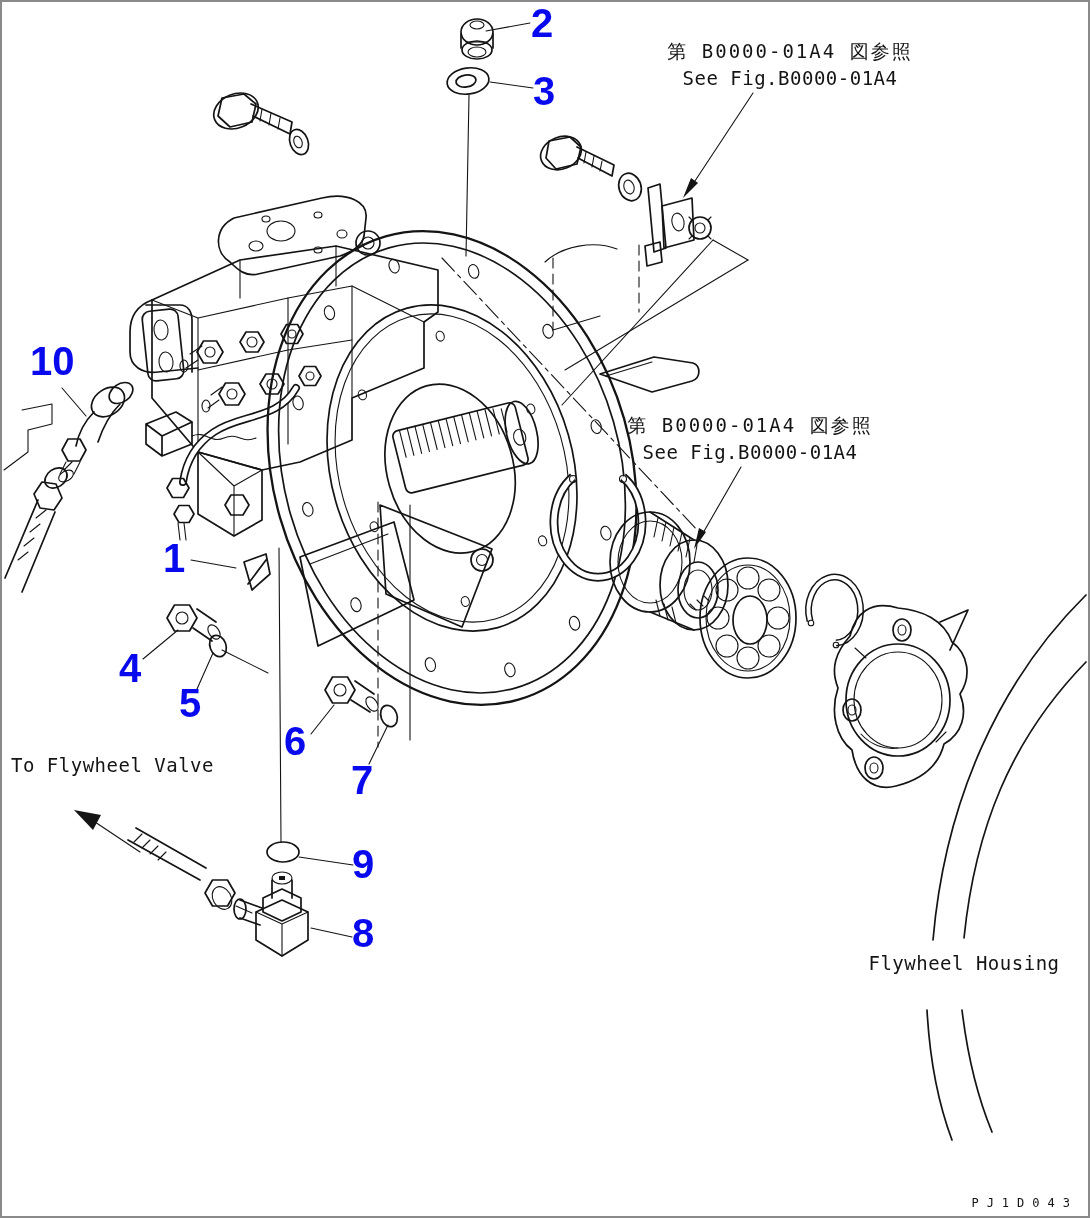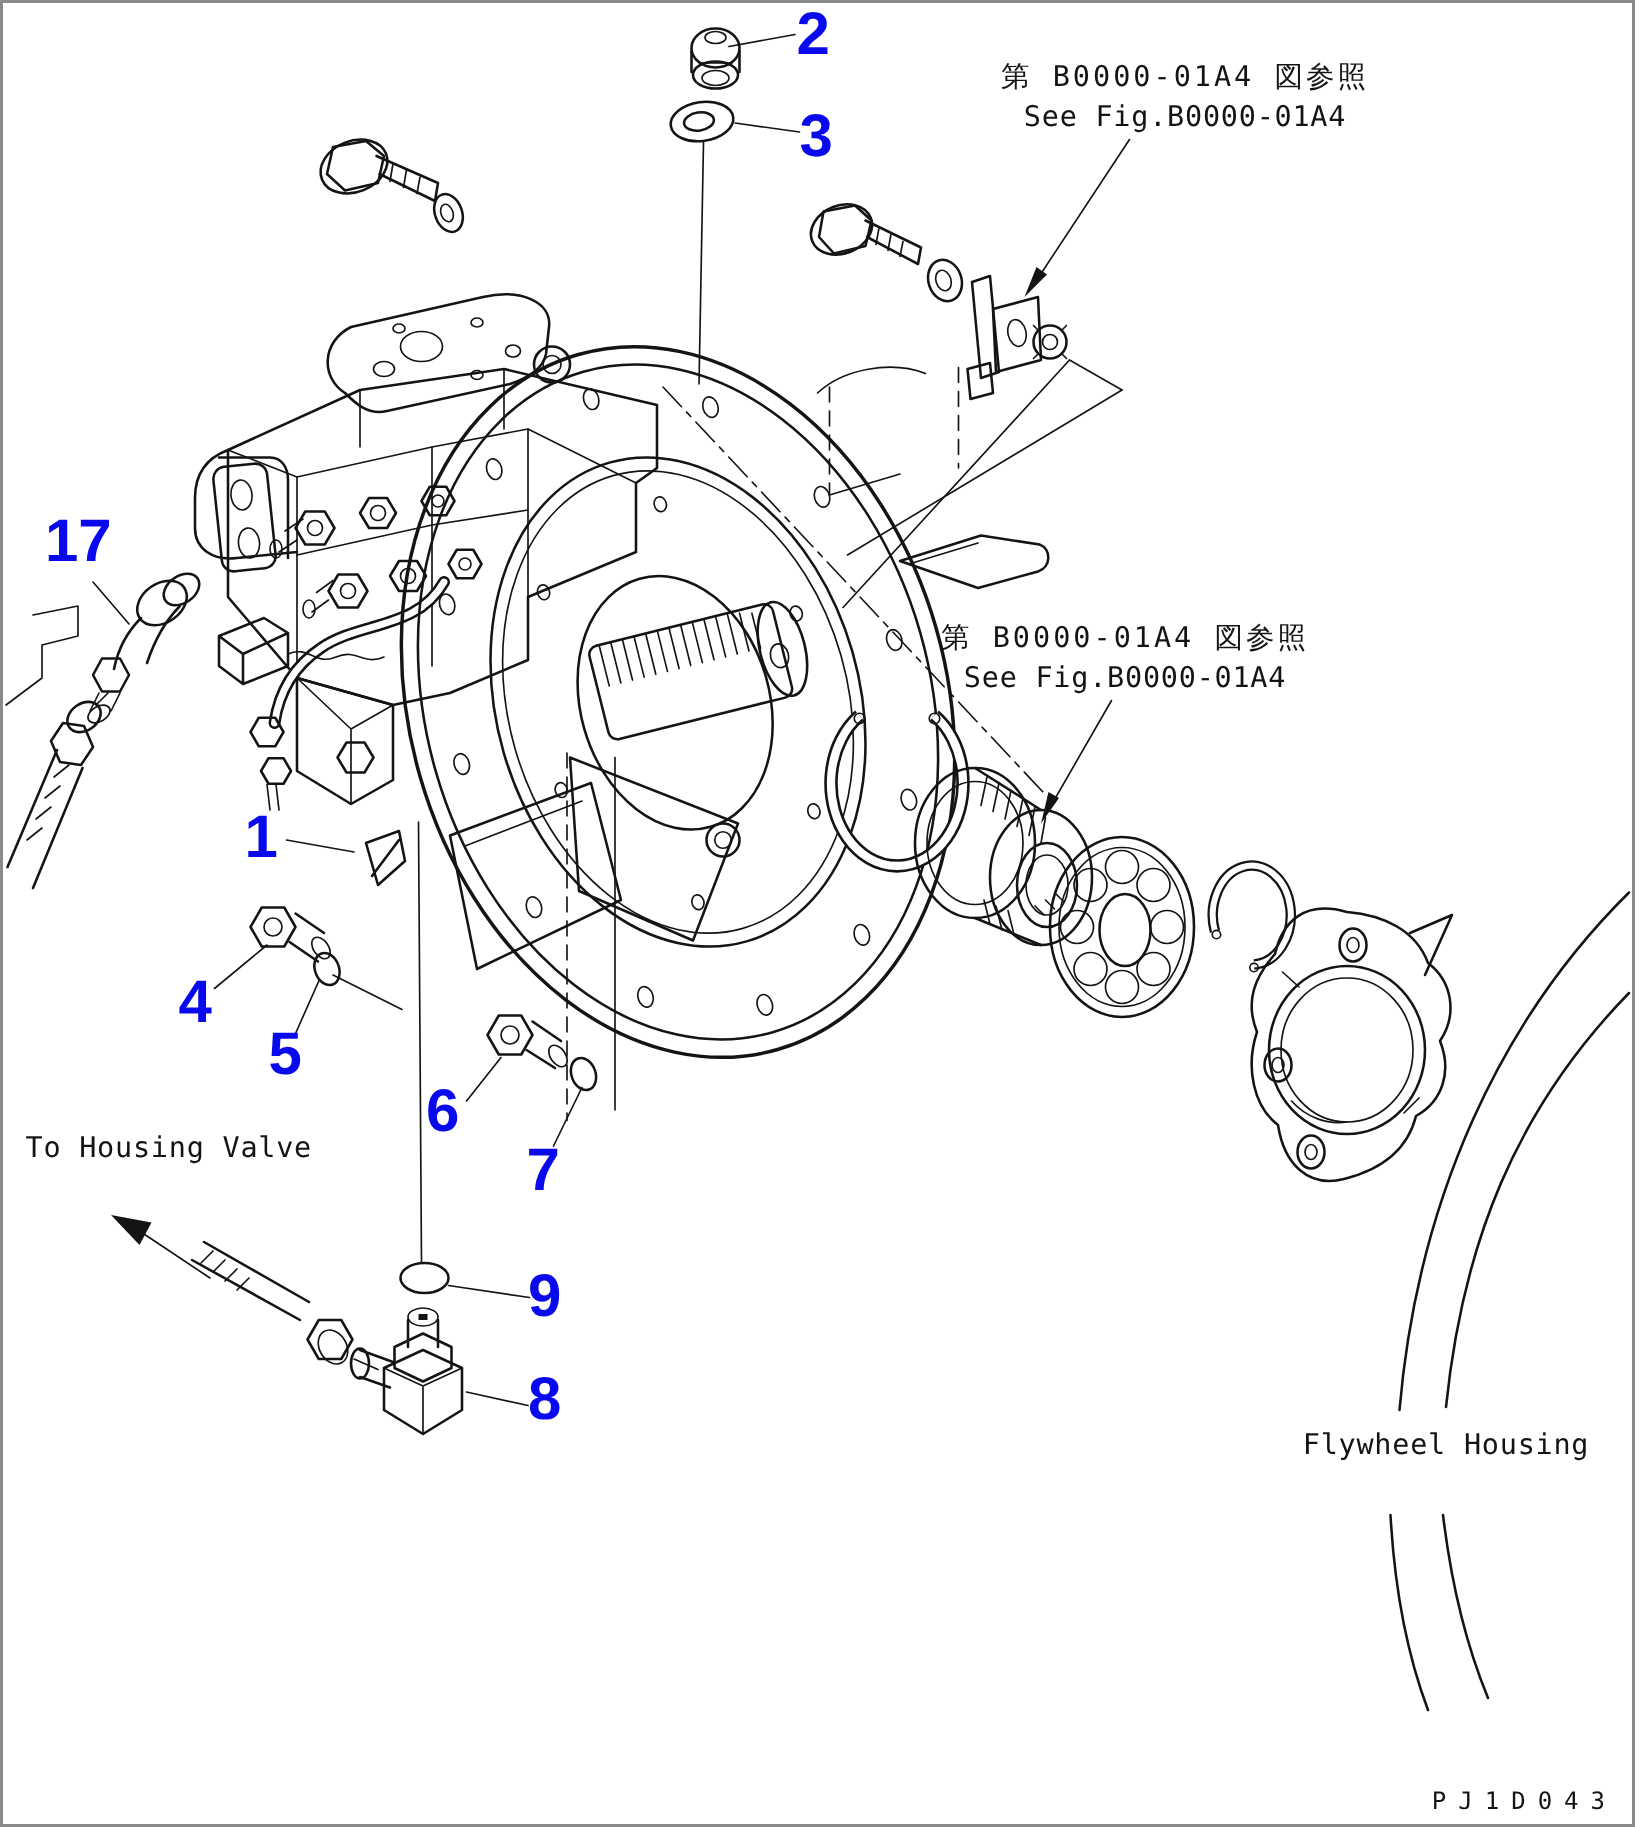--- a/index.html
+++ b/index.html
@@ -22,21 +22,21 @@
   }
   .note .jp{letter-spacing:2px;display:block;}
   .note .en{letter-spacing:0.5px;display:block;}
   .callout{
     position:absolute;color:#0909ee;font-weight:bold;font-size:40px;line-height:1;
     font-family:"Liberation Sans",sans-serif;
   }
   .drawing-no{
     position:absolute;right:12px;bottom:8px;color:#141414;
     font-family:"DejaVu Sans Mono","Liberation Mono",monospace;
-    font-size:16px;letter-spacing:8px;
+    font-size:12px;letter-spacing:8px;
   }
 </style>
 </head>
 <body>
 
 <div class="page">
 
   <svg class="art" width="1090" height="1218" viewBox="0 0 1090 1218">
 
     <g>
@@ -357,34 +357,34 @@
     <span class="jp">第 B0000-01A4 図参照</span>
     <span class="en">See Fig.B0000-01A4</span>
   </div>
 
   <div class="note" style="left:600px;top:412px;width:300px;">
     <span class="jp">第 B0000-01A4 図参照</span>
     <span class="en">See Fig.B0000-01A4</span>
   </div>
 
   <div class="note" style="left:0px;top:752px;width:225px;">
-    <span class="en">To Housing Valve</span>
+    <span class="en">To Flywheel Valve</span>
   </div>
 
   <div class="note" style="left:838px;top:950px;width:252px;">
     <span class="en">Flywheel Housing</span>
   </div>
 
   <div class="callout" style="left:163px;top:538px;">1</div>
   <div class="callout" style="left:531px;top:3px;">2</div>
   <div class="callout" style="left:533px;top:71px;">3</div>
   <div class="callout" style="left:119px;top:648px;">4</div>
   <div class="callout" style="left:179px;top:683px;">5</div>
   <div class="callout" style="left:284px;top:721px;">6</div>
   <div class="callout" style="left:351px;top:760px;">7</div>
   <div class="callout" style="left:352px;top:913px;">8</div>
   <div class="callout" style="left:352px;top:844px;">9</div>
-  <div class="callout" style="left:30px;top:341px;">17</div>
+  <div class="callout" style="left:30px;top:341px;">10</div>
 
   <div class="drawing-no">PJ1D043</div>
 
   <div class="frame"></div>
 </div>
 
 </body></html>

